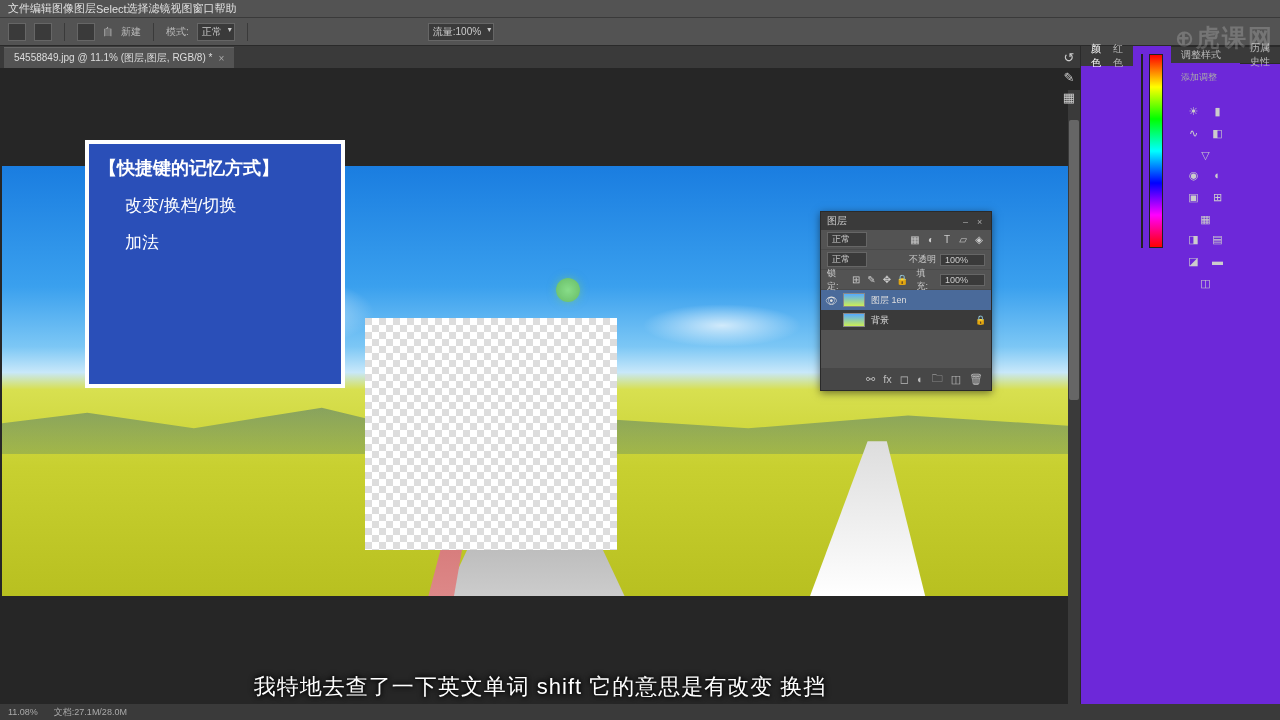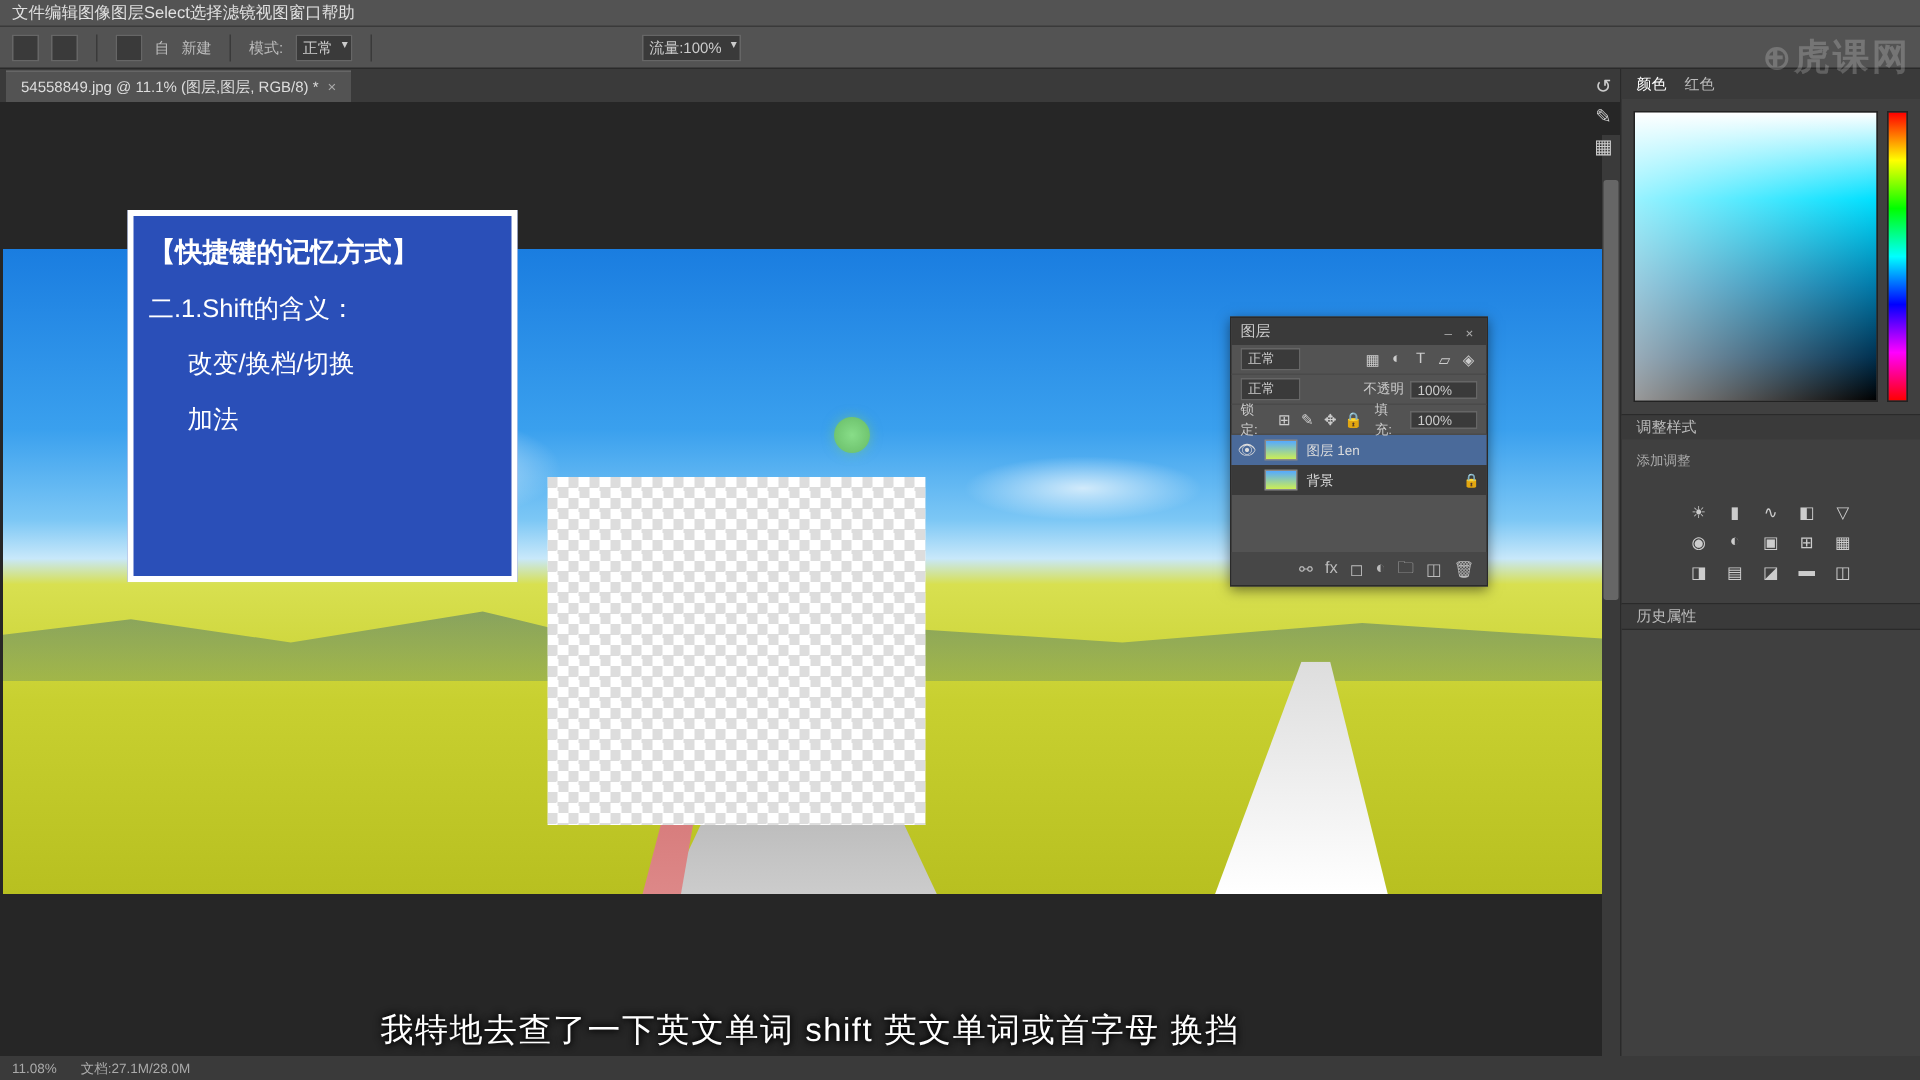--- a/index.html
+++ b/index.html
@@ -38,21 +38,21 @@
 .lp-row{height:20px;display:flex;align-items:center;padding:0 6px;gap:4px;border-bottom:1px solid #4a4a4a;font-size:9px}
 .lp-row .dd2{background:#3a3a3a;border:1px solid #666;padding:0 16px 0 4px;font-size:9px;flex:0 0 auto}
 .lp-row .icn{width:12px;height:12px;color:#ccc;font-size:10px;text-align:center}
 .lp-layerlist{background:#3a3a3a}
 .lp-layer{height:20px;display:flex;align-items:center;padding:0 4px;gap:6px;font-size:9px;color:#ddd}
 .lp-layer.sel{background:#4a6a9a}
 .lp-layer .eye{width:12px;font-size:10px}
 .lp-layer .thumb{width:22px;height:14px;background:linear-gradient(#5af,#ce5);border:1px solid #888}
 .lp-footer{position:absolute;bottom:0;left:0;right:0;height:22px;background:#474747;display:flex;align-items:center;justify-content:flex-end;gap:8px;padding:0 8px}
 .lp-footer span{font-size:11px;color:#bbb}
-.rightcol{width:200px;background:#404040;border-left:1px solid #2a2a2a;display:flex;flex-direction:column}
+.rightcol{width:200px;background:#6d28d9;border-left:1px solid #2a2a2a;display:flex;flex-direction:row}
 .mini-tools{position:absolute;right:200px;top:46px;width:22px;display:flex;flex-direction:column;gap:4px;padding:4px 0;align-items:center}
 .mini-tools span{width:16px;height:16px;color:#ccc;font-size:13px;text-align:center}
 .panel-tabs{height:20px;background:#3a3a3a;display:flex;align-items:center;gap:12px;padding:0 10px;font-size:10px;color:#bbb}
 .panel-tabs .active{color:#fff}
 .colorpanel{height:210px;padding:8px;display:flex;gap:6px}
 .colorgrad{flex:1;background:linear-gradient(to bottom,#fff 0%,#00e0ff 30%,#007aaa 60%,#003050 85%,#000 100%);border:1px solid #222;position:relative}
 .colorgrad::after{content:"";position:absolute;inset:0;background:linear-gradient(to right,rgba(255,255,255,0.6),rgba(0,0,0,0))}
 .hueslider{width:14px;background:linear-gradient(to bottom,red,yellow,lime,cyan,blue,magenta,red);border:1px solid #222}
 .section{border-top:1px solid #2a2a2a}
 .sec-tabs{height:16px;background:#3a3a3a;display:flex;align-items:center;padding:0 10px;font-size:10px;color:#bbb}
@@ -112,21 +112,20 @@
         <div class="clouds2"></div>
         <div class="road"></div>
         <div class="road2"></div>
         <div class="redlane"></div>
       </div>
       <div class="transhole"></div>
       <div class="greendot"></div>
 
       <div class="instrbox">
         <div class="ttl">【快捷键的记忆方式】</div>
-        <div class="ln">二.1.Shift的含义：</div>
         <div class="ln indent">改变/换档/切换</div>
         <div class="ln indent">加法</div>
       </div>
 
       <div class="layerspanel">
         <div class="lp-titlebar">
           <span>图层</span>
           <div class="btns">
             <span>–</span>
             <span>×</span>
@@ -240,18 +239,18 @@
         <span>历史</span>
         <span>属性</span>
       </div>
       <div class="bottombox"></div>
     </div>
   </div>
 </div>
 
 <div class="watermark">⊕虎课网</div>
 
-<div class="subtitle">我特地去查了一下英文单词  shift  英文单词或首字母  换挡</div>
+<div class="subtitle">我特地去查了一下英文单词  shift  它的意思是有改变  换挡</div>
 
 <div class="statusbar">
   <span>11.08%</span>
   <span>文档:27.1M/28.0M</span>
 </div>
 
 </body></html>

